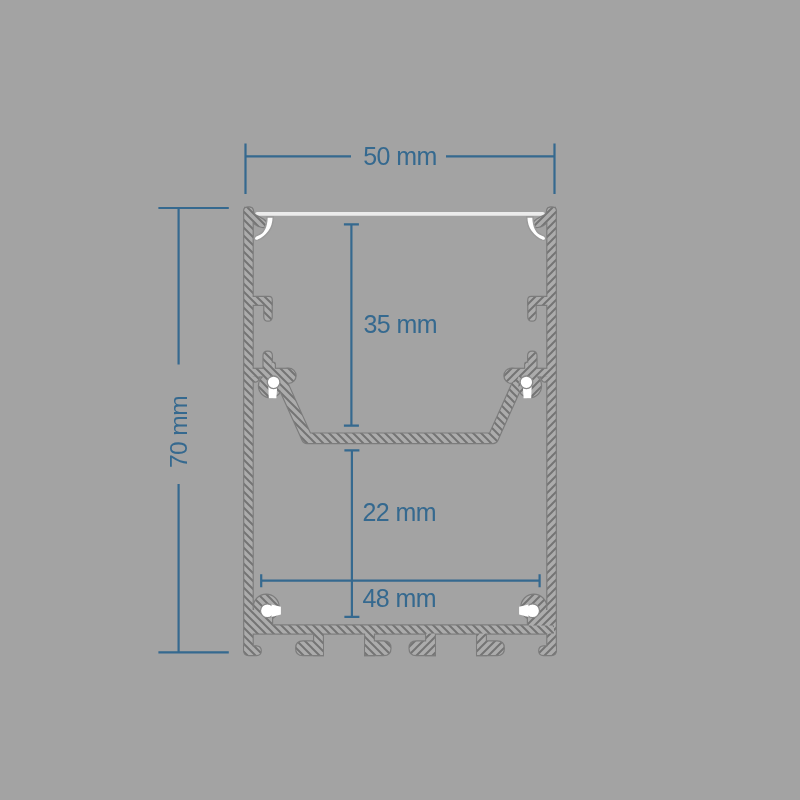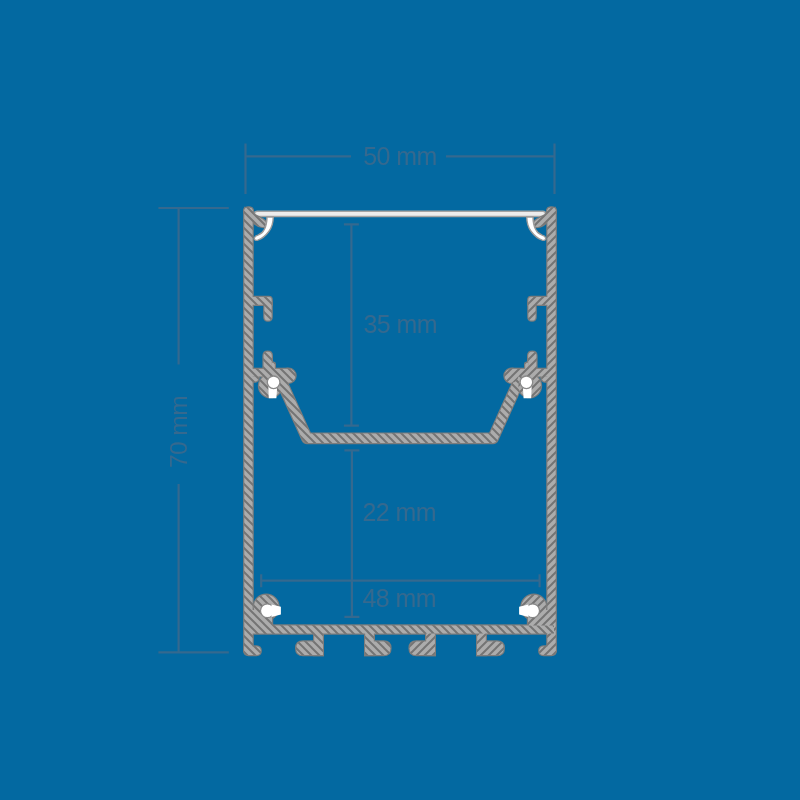--- a/index.html
+++ b/index.html
@@ -1,16 +1,16 @@
 <!DOCTYPE html>
 <html><head>
 <meta charset="utf-8">
 <style>
   html,body{margin:0;padding:0;background:#ffffff;}
-  .wrap{width:800px;height:800px;position:relative;background:#0369a1;overflow:hidden;}
+  .wrap{width:800px;height:800px;position:relative;background:#a3a3a3;overflow:hidden;}
   text{font-family:"Liberation Sans",sans-serif;fill:#35698f;letter-spacing:-0.6px;}
 </style>
 </head>
 <body>
 <div class="wrap">
 <svg width="800" height="800" viewBox="0 0 800 800" xmlns="http://www.w3.org/2000/svg">
 <defs>
   <pattern id="h" width="8" height="8" patternUnits="userSpaceOnUse">
     <rect width="8" height="8" fill="#acacac"></rect>
     <path d="M-2,6 L2,10 M0,0 L8,8 M6,-2 L10,2" stroke="#747474" stroke-width="2"></path>

